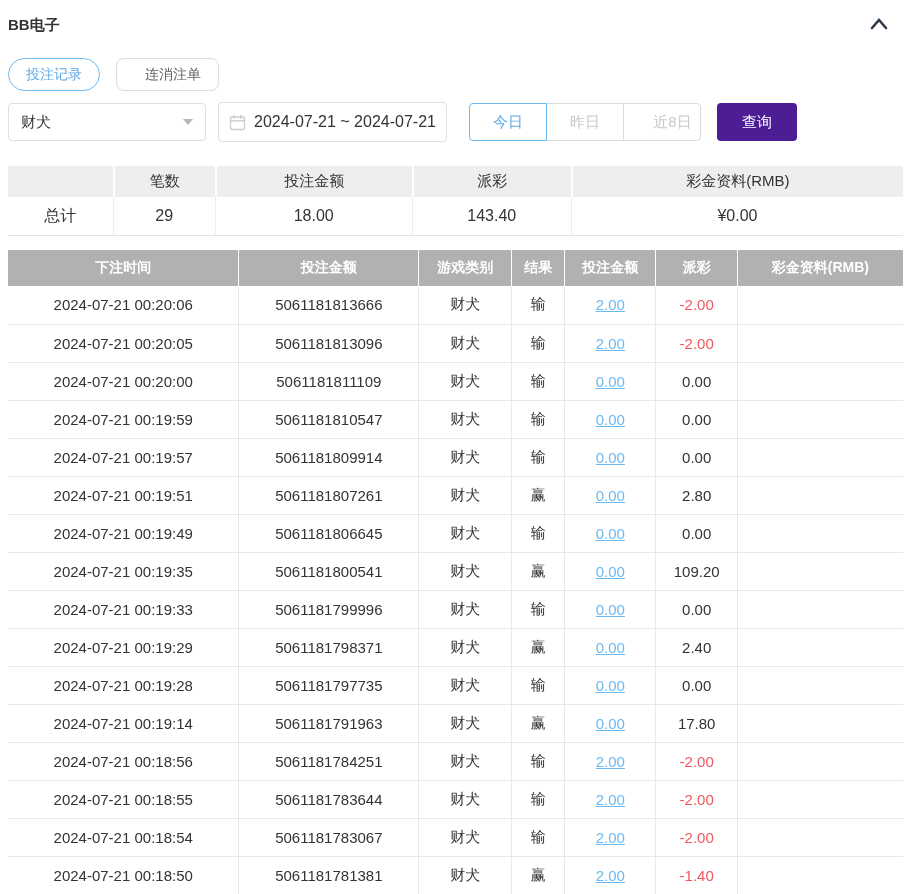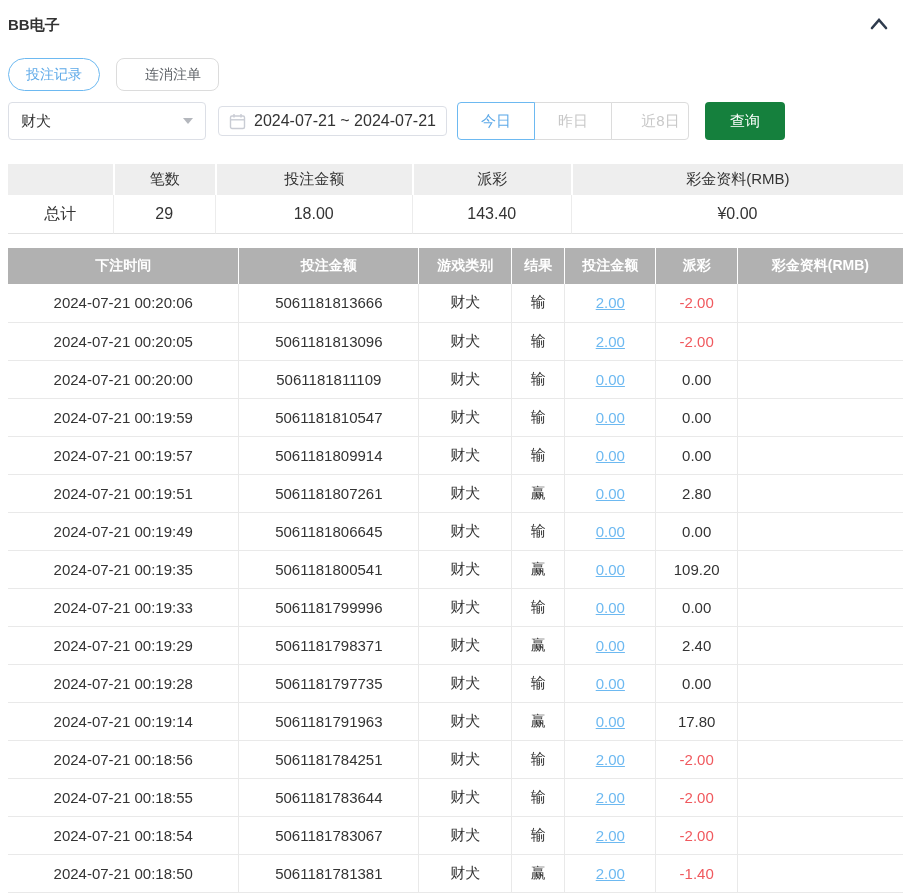--- a/index.html
+++ b/index.html
@@ -39,36 +39,36 @@
     width: 198px; height: 38px; border: 1px solid #dcdfe6; border-radius: 4px;
     display: flex; align-items: center; padding: 0 12px; cursor: pointer;
     font-size: 15px; color: #333; background: #fff;
   }
   .select .select-value { flex: 1; }
   .caret-down {
     width: 0; height: 0; border-left: 5px solid transparent;
     border-right: 5px solid transparent; border-top: 6px solid #b4b7bd;
   }
   .date-input {
-    margin-left: 12px; width: 229px; height: 30px; border: 1px solid #dcdfe6;
+    margin-left: 12px; width: 229px; height: 40px; border: 1px solid #dcdfe6;
     border-radius: 4px; display: flex; align-items: center; padding: 0 10px;
     font-size: 16px; color: #333; background: #fff; cursor: pointer;
   }
   .date-input .cal { margin-right: 8px; display: inline-flex; }
   .btn-group { margin-left: 10px; display: flex; }
   .btn-group .qbtn {
     width: 78px; height: 38px; background: #fff; border: 1px solid #dcdcdc;
     font-size: 15px; color: #c8c8c8; cursor: pointer; margin-left: -1px;
     font-family: inherit;
   }
-  .btn-group .qbtn:first-child { border-radius: 4px 0 0 4px; margin-left: 0; }
+  .btn-group .qbtn:first-child { border-radius: 4px 0 0 4px; margin-left: 12px; }
   .btn-group .qbtn:last-child { border-radius: 0 4px 4px 0; padding-left: 21px; }
   .btn-group .qbtn.active { border: 1px solid #6db9f1; color: #5da9e8; position: relative; z-index: 1; }
   .search-btn {
-    margin-left: 16px; width: 80px; height: 38px; background: #15803d;
+    margin-left: 16px; width: 80px; height: 38px; background: #4c1d95;
     color: #fff; border: none; border-radius: 4px; font-size: 15px; cursor: pointer;
     font-family: inherit;
   }
 
   
   .summary-table {
     width: 100%; margin-top: 24px; border-collapse: separate; border-spacing: 0;
     table-layout: fixed; font-size: 15px;
   }
   .summary-table col.s1 { width: 11.7%; }

